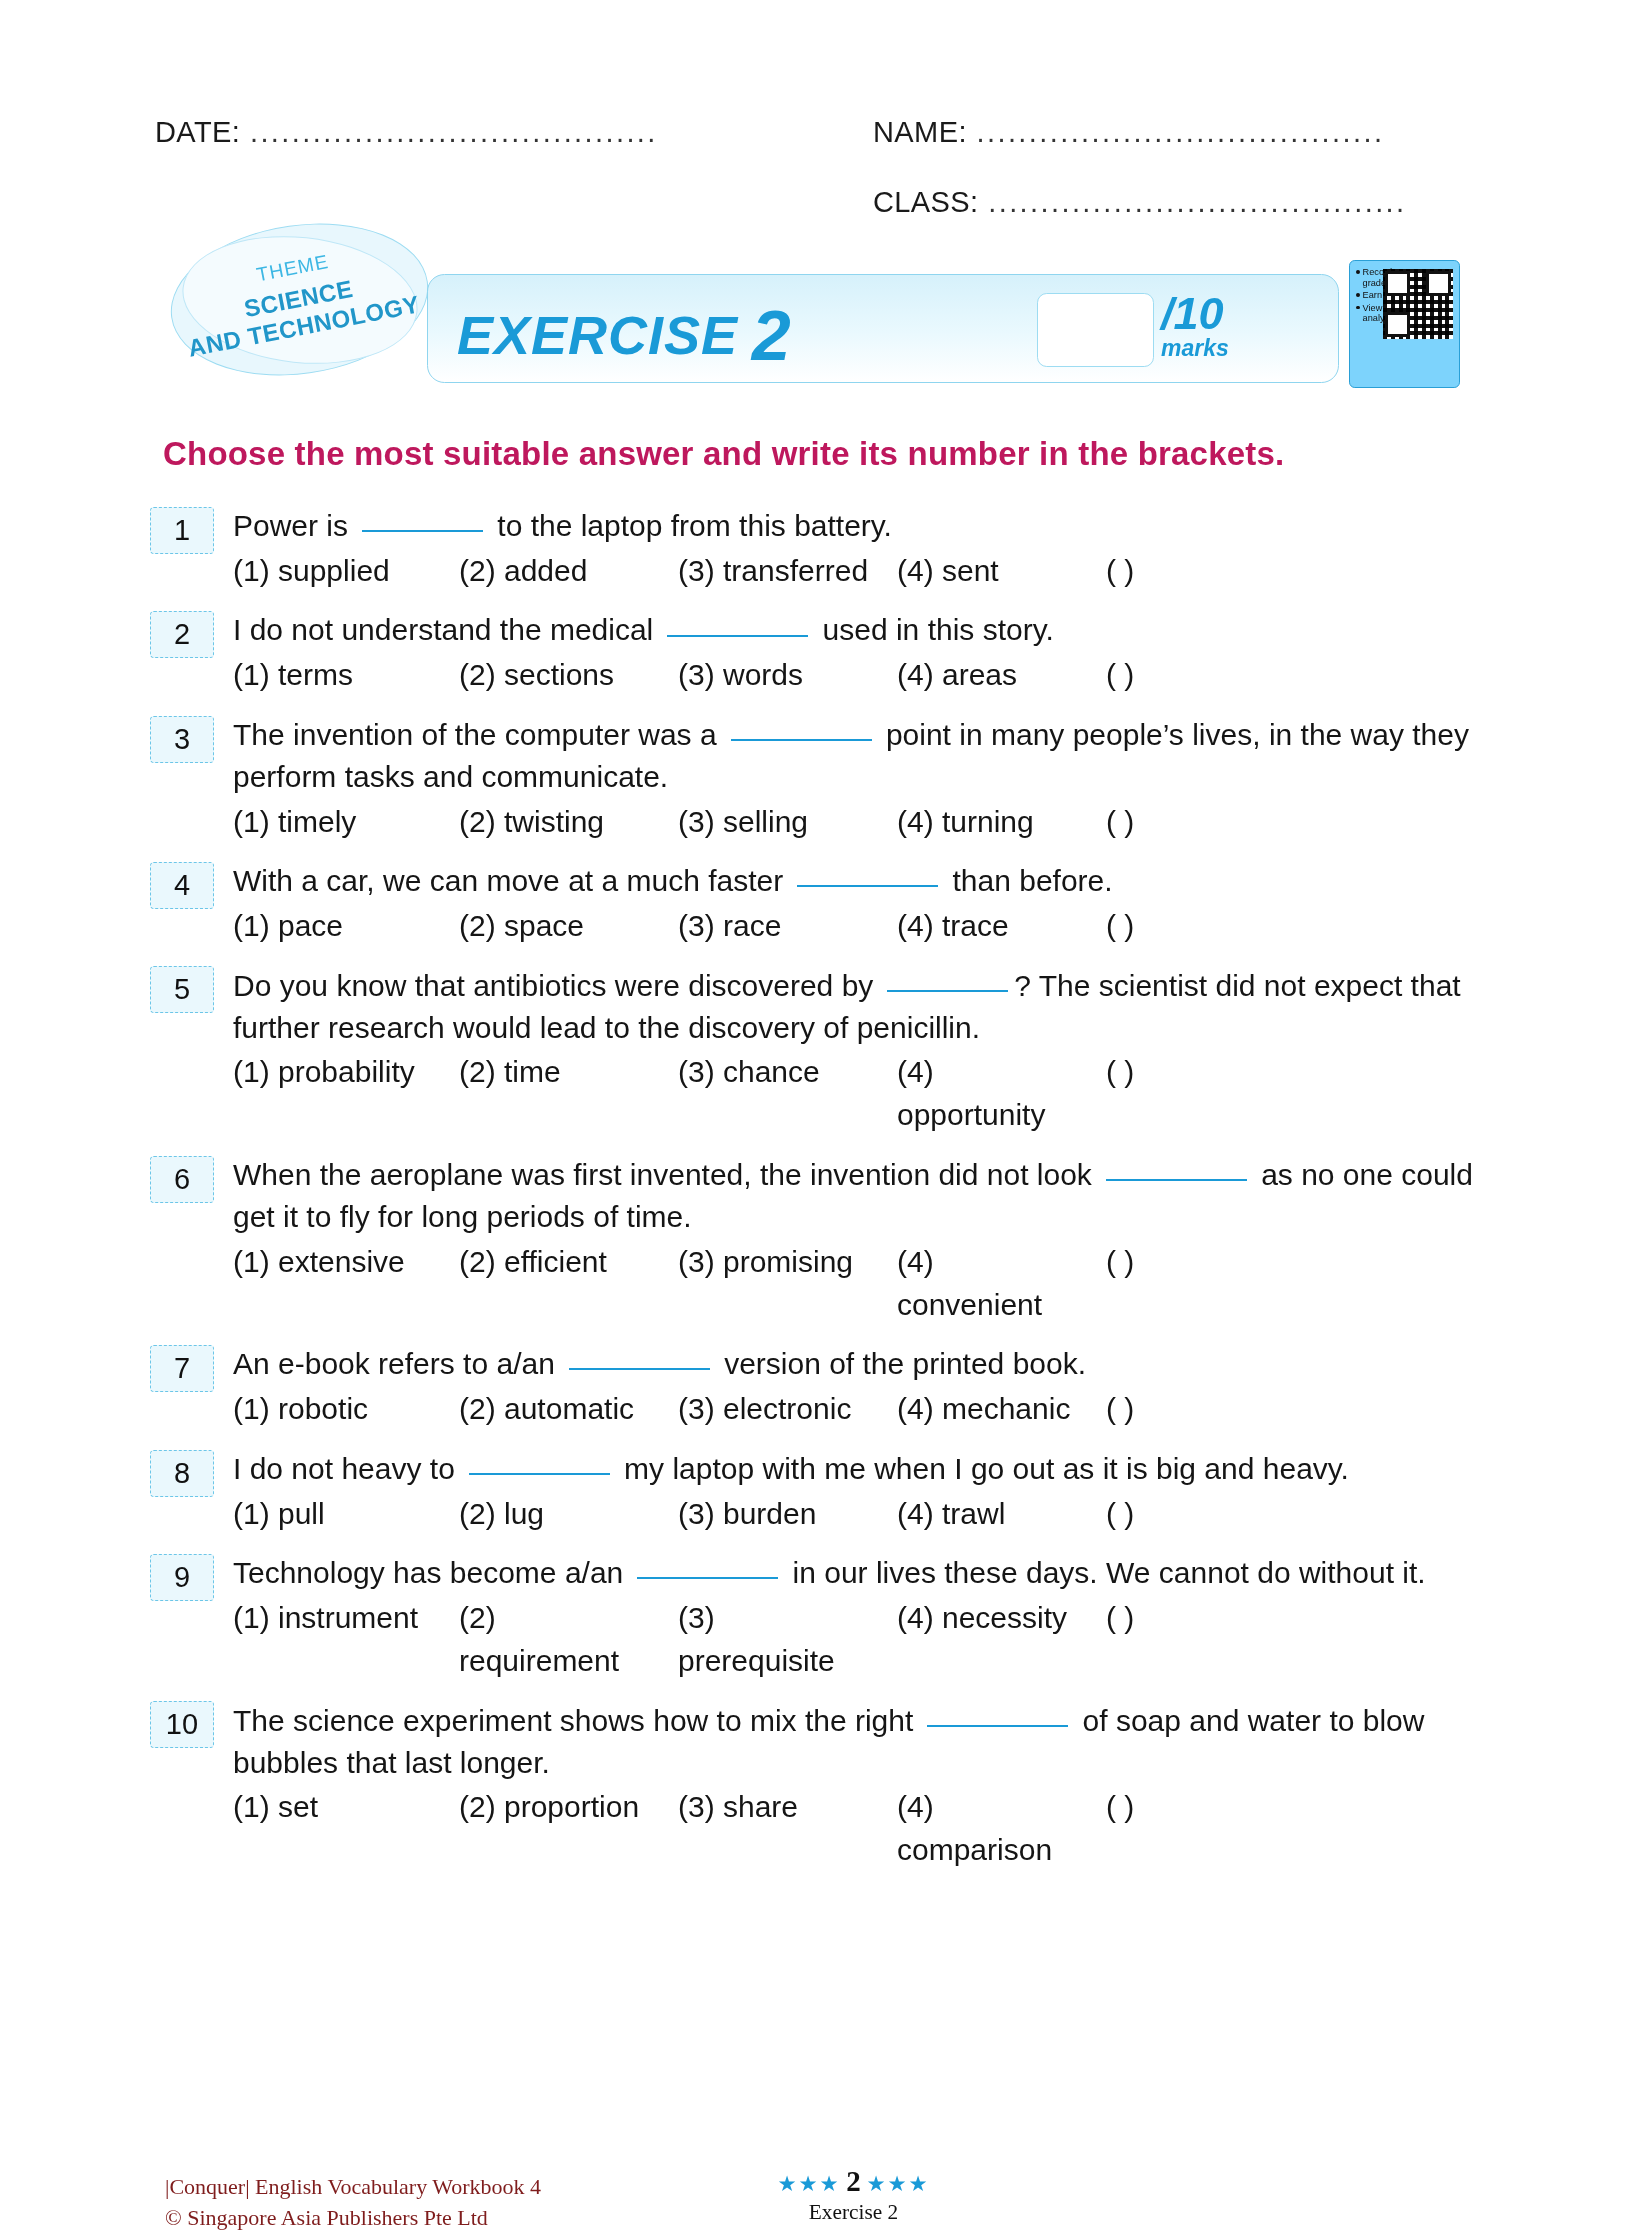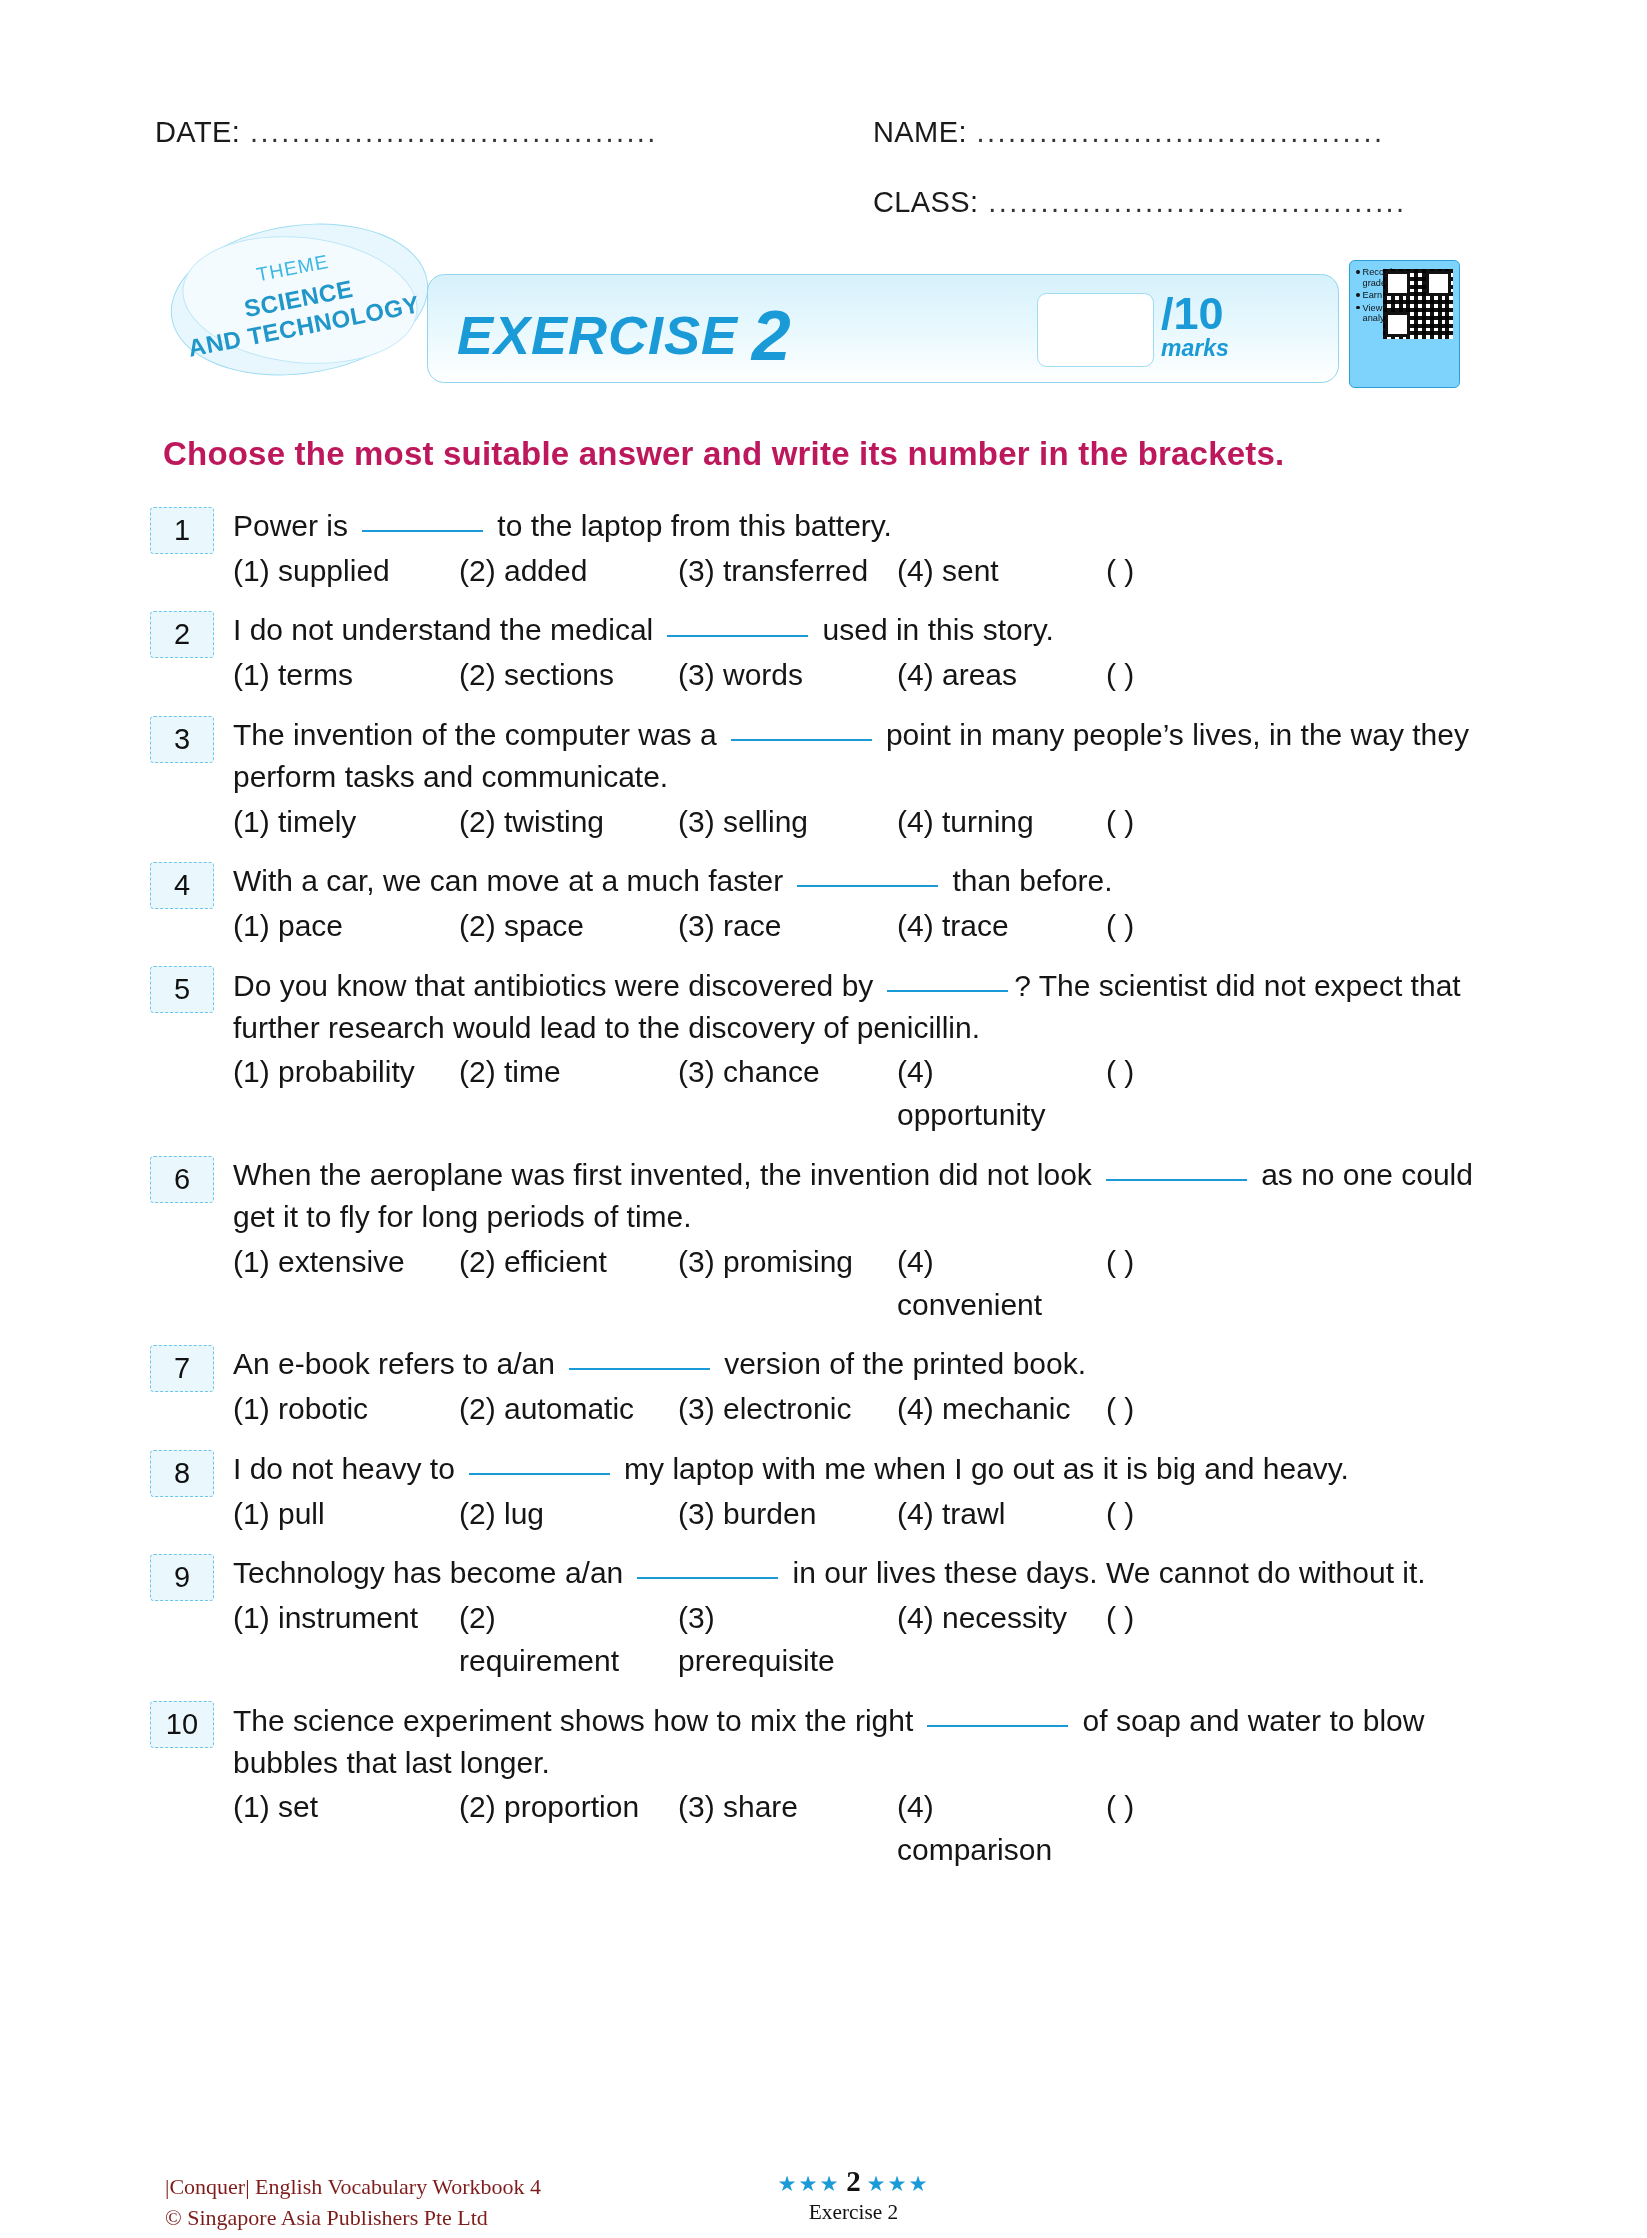--- a/index.html
+++ b/index.html
@@ -155,20 +155,21 @@
   .marks {
     position: absolute;
     right: 70px;
     top: 15.5px;
     text-align: left;
     width: 107px;
   }
   .marks .over {
     font-size: 45px;
     font-weight: bold;
+    font-style: italic;
     color: #1a9ad7;
     line-height: 45px;
   }
   .marks .lbl {
     font-size: 23px;
     font-weight: bold;
     font-style: italic;
     color: #1a9ad7;
     line-height: 25px;
   }

